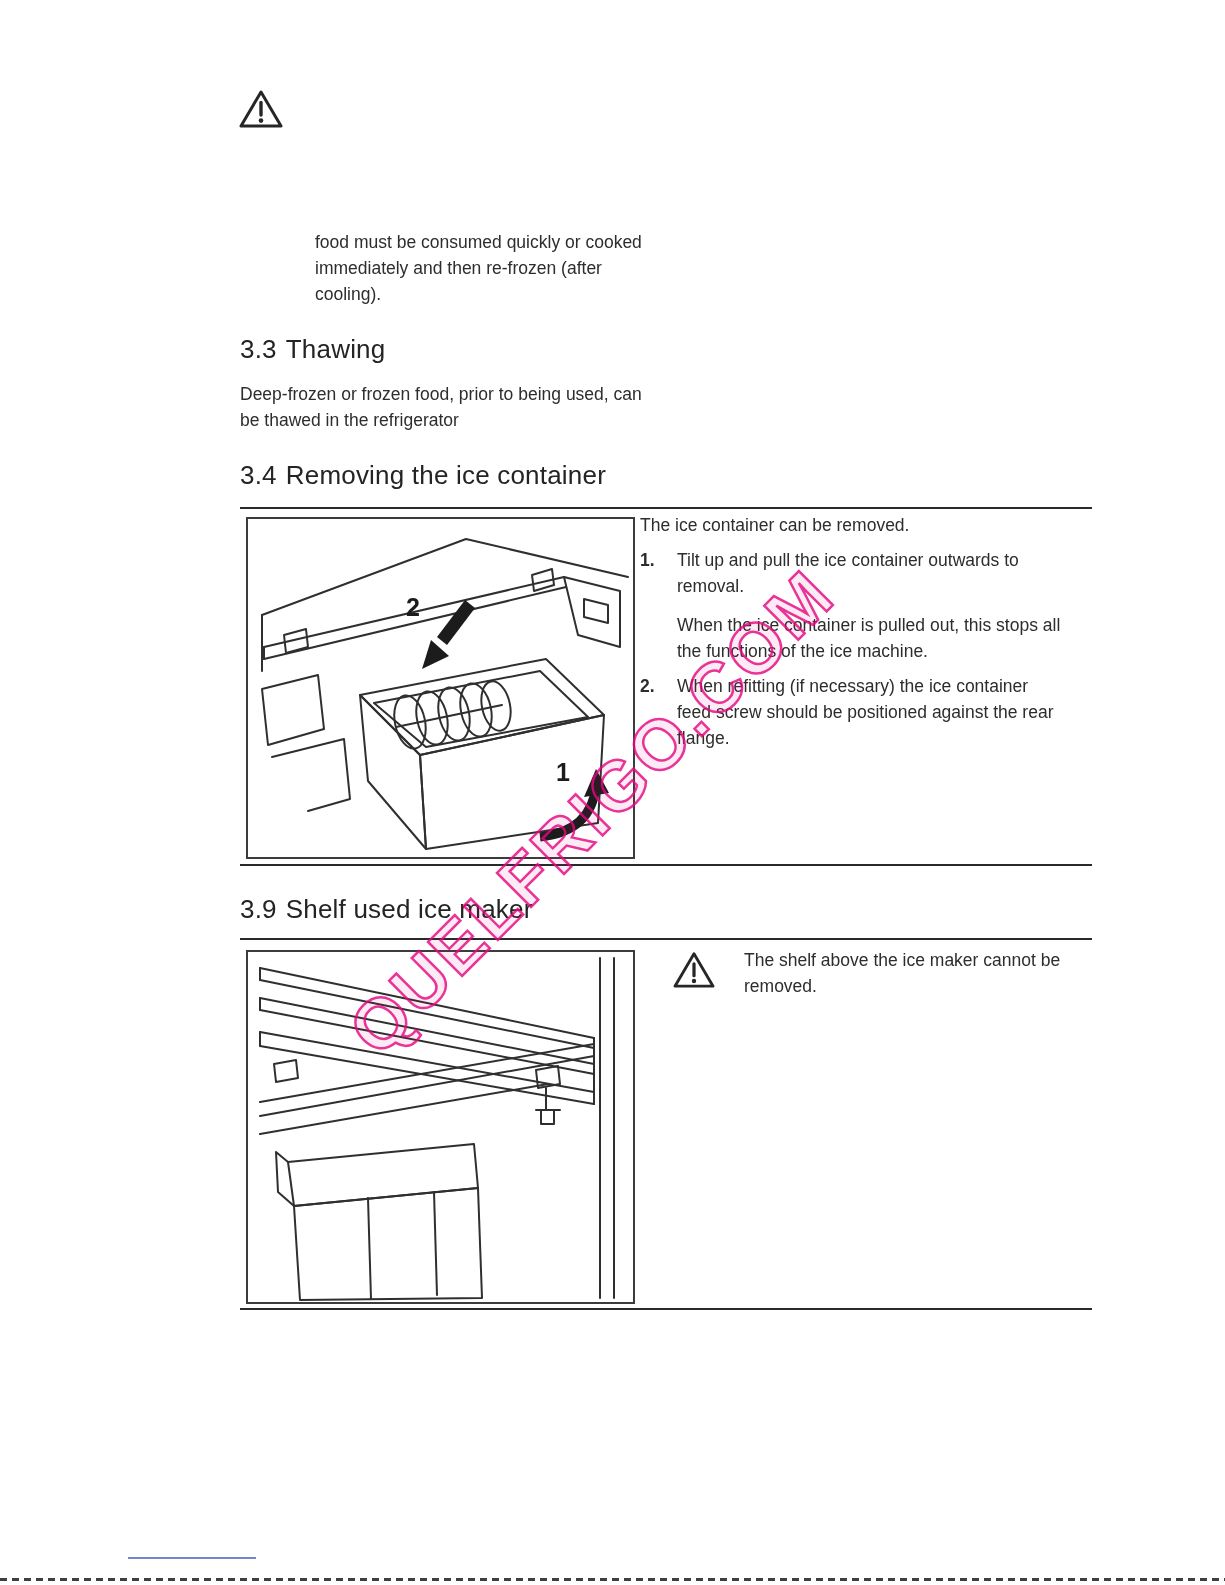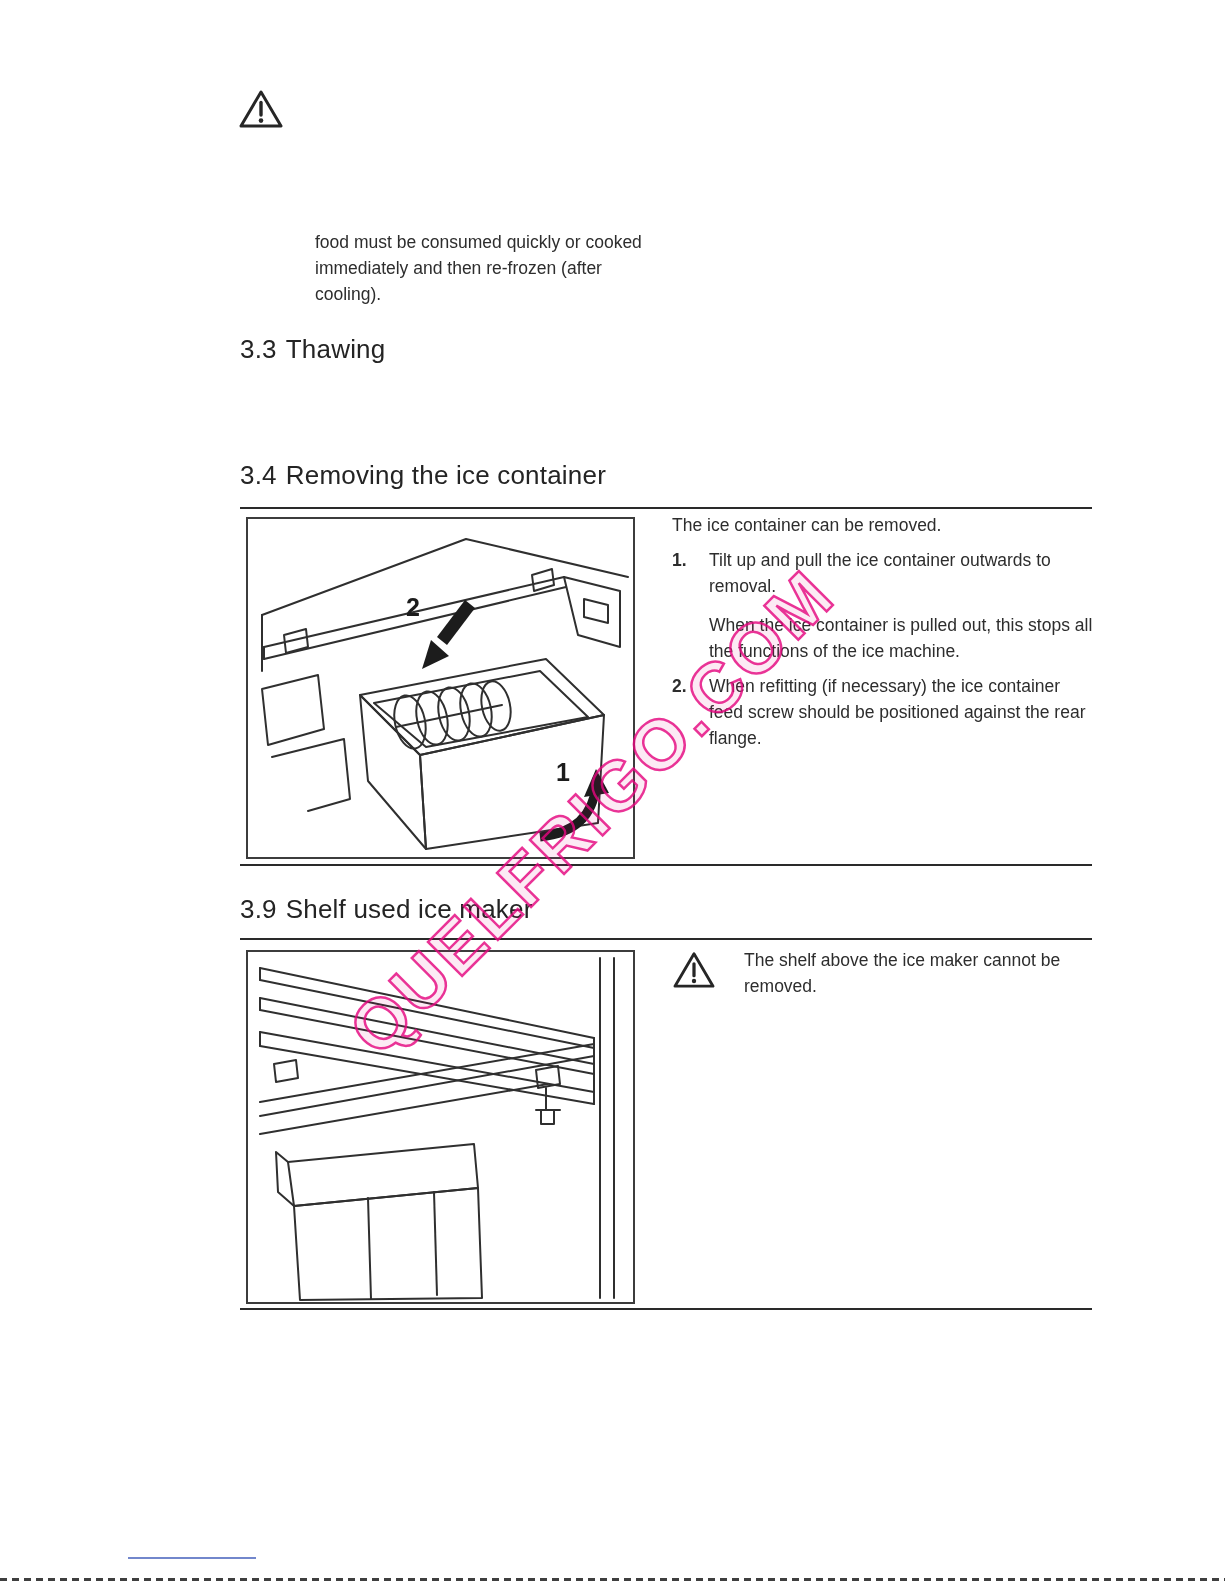--- a/index.html
+++ b/index.html
@@ -6,21 +6,21 @@
   html,body { background:#ffffff; }
   body { font-family:"Liberation Sans", sans-serif; }
   .page { position:relative; width:1225px; height:1585px; background:#ffffff; overflow:hidden; color:#2d2d2d; }
   .abs { position:absolute; }
   .body { font-size:17.5px; line-height:26px; color:#2d2d2d; }
   h2 { font-size:26px; font-weight:400; color:#242424; white-space:nowrap; letter-spacing:0.2px; }
   h2 .num { font-weight:400; margin-right:9px; }
   .rule { position:absolute; left:240px; width:852px; height:2px; background:#2a2a2a; }
   .figure { position:absolute; left:246px; width:389px; border:2px solid #3c3c3c; background:#fff; }
   .figure svg { display:block; }
-  .steps-col { position:absolute; left:672px; top:512px; width:424px; }
+  .steps-col { position:absolute; left:640px; top:512px; width:424px; }
   .step { display:flex; margin-top:9px; }
   .step .n { width:37px; flex:none; font-weight:700; }
   .note { margin-top:13px; }
   .warn-icon { position:absolute; }
   .watermark {
     position:absolute; left:212px; top:772px; width:760px; height:80px;
     text-align:center; line-height:80px;
     transform:rotate(-45deg);
     font-size:70px; font-weight:700; letter-spacing:4px;
     color:rgba(230,7,126,0.10);
@@ -45,20 +45,21 @@
       <line x1="23" y1="14.5" x2="23" y2="27" stroke="#262626" stroke-width="3.4" stroke-linecap="round"></line>
       <circle cx="23" cy="32.6" r="2.3" fill="#262626"></circle>
     </svg>
   </div>
 
   <p class="abs body" style="left:315px;top:229px;width:336px">food must be consumed quickly or cooked immediately and then re-frozen (after cooling).</p>
 
   <h2 class="abs" style="left:240px;top:334px">
     <span class="num">3.3</span><span>Thawing</span>
   </h2>
+  <p class="abs body" style="left:240px;top:381px;width:416px">Deep-frozen or frozen food, prior to being used, can be thawed in the refrigerator</p>
 
   <h2 class="abs" style="left:240px;top:460px">
     <span class="num">3.4</span><span>Removing the ice container</span>
   </h2>
   <div class="rule" style="top:507px"></div>
 
   <div class="figure" style="top:517px;height:342px">
     <svg width="385" height="338" viewBox="0 0 385 338">
       <g class="ln">
 

